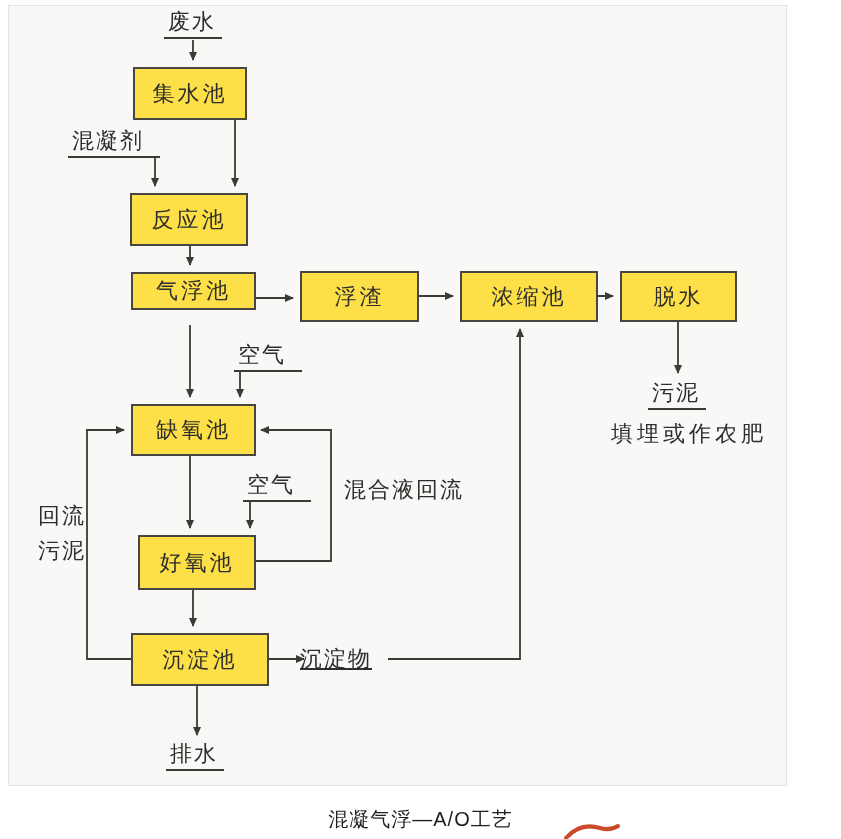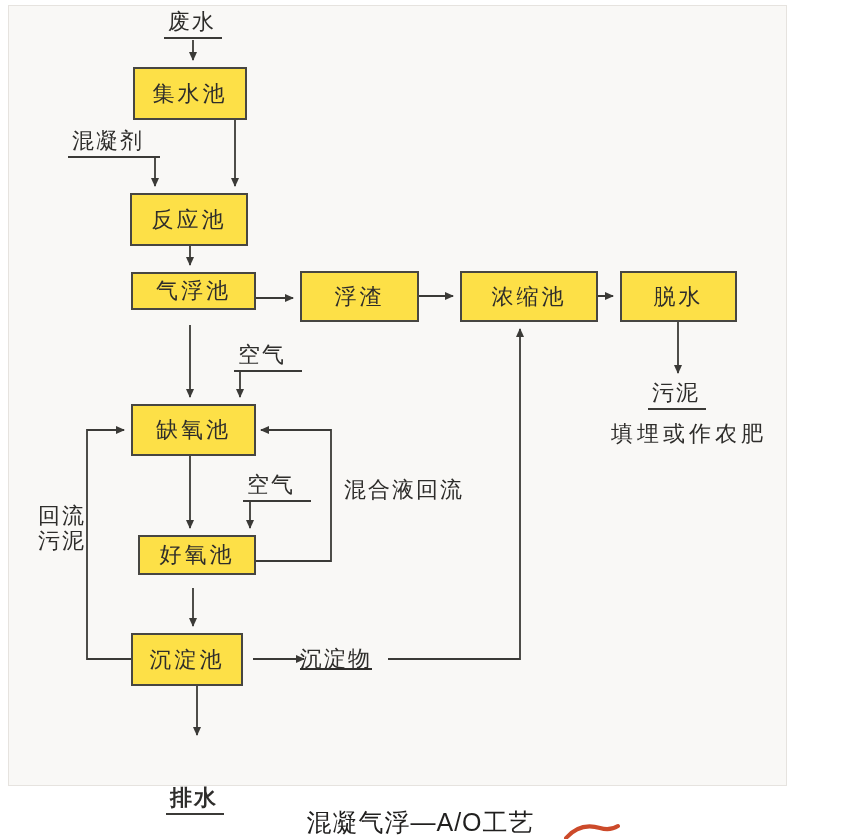--- a/index.html
+++ b/index.html
@@ -20,21 +20,21 @@
     font-size:22px;letter-spacing:3px;color:#2e2d2b;white-space:nowrap;
   }
   .lbl{
     position:absolute;z-index:2;font-size:22px;letter-spacing:2px;
     color:#2e2d2b;white-space:nowrap;line-height:1.15;
   }
   .u{border-bottom:2px solid #3b3a37;padding:0 6px 3px 4px;}
   .u-wide{border-bottom:2px solid #3b3a37;padding:0 16px 3px 4px;}
   .caption{
     position:absolute;left:0;top:806px;width:841px;z-index:2;
-    text-align:center;font-size:25px;letter-spacing:1px;color:#201f1e;
+    text-align:center;font-size:20px;letter-spacing:1px;color:#201f1e;
     font-family:"Liberation Sans","DejaVu Sans",sans-serif;
   }
   .redmark{position:absolute;left:558px;top:820px;z-index:3;}
 </style>
 </head>
 <body>
 
 <div class="panel"></div>
 
 <svg class="lines" viewBox="0 0 841 839">
@@ -72,44 +72,44 @@
 <div class="box" style="left:131px;top:272px;width:125px;height:38px;">气浮池</div>
 
 <div class="box" style="left:300px;top:271px;width:119px;height:51px;">浮渣</div>
 
 <div class="box" style="left:460px;top:271px;width:138px;height:51px;">浓缩池</div>
 
 <div class="box" style="left:620px;top:271px;width:117px;height:51px;">脱水</div>
 
 <div class="box" style="left:131px;top:404px;width:125px;height:52px;">缺氧池</div>
 
-<div class="box" style="left:138px;top:535px;width:118px;height:40px;">好氧池</div>
+<div class="box" style="left:138px;top:535px;width:118px;height:55px;">好氧池</div>
 
-<div class="box" style="left:131px;top:633px;width:112px;height:53px;font-family:Liberation Serif, serif;">沉淀池</div>
+<div class="box" style="left:131px;top:633px;width:138px;height:53px;font-family:Liberation Serif, serif;">沉淀池</div>
 
 <div class="lbl u" style="left:164px;top:9px;">废水</div>
 
 <div class="lbl u-wide" style="left:68px;top:128px;">混凝剂</div>
 
 <div class="lbl u-wide" style="left:234px;top:342px;">空气</div>
 
 <div class="lbl u-wide" style="left:243px;top:472px;">空气</div>
 
 <div class="lbl" style="left:344px;top:477px;">混合液回流</div>
 
 <div class="lbl" style="left:38px;top:503px;">
-  <div style="">回流</div>
+  <div style="margin-bottom:10px;">回流</div>
   <div>污泥</div>
 </div>
 
 <div class="lbl" style="left:300px;top:646px;text-decoration:underline;">沉淀物</div>
 
 <div class="lbl u" style="left:648px;top:380px;">污泥</div>
 
 <div class="lbl" style="left:611px;top:421px;letter-spacing:4px;">填埋或作农肥</div>
 
-<div class="lbl u" style="left:166px;top:741px;font-weight:700;margin-top:44px;">排水</div>
+<div class="lbl u" style="left:166px;top:741px;font-weight:400;">排水</div>
 
 <div class="caption">混凝气浮—A/O工艺</div>
 
 <svg class="redmark" width="64" height="19" viewBox="0 0 64 19">
   <path d="M8,18 Q22,2 42,8 Q52,11 60,6" stroke="#cc4a2a" stroke-width="4" fill="none" stroke-linecap="round"></path>
 </svg>
 
 </body></html>

